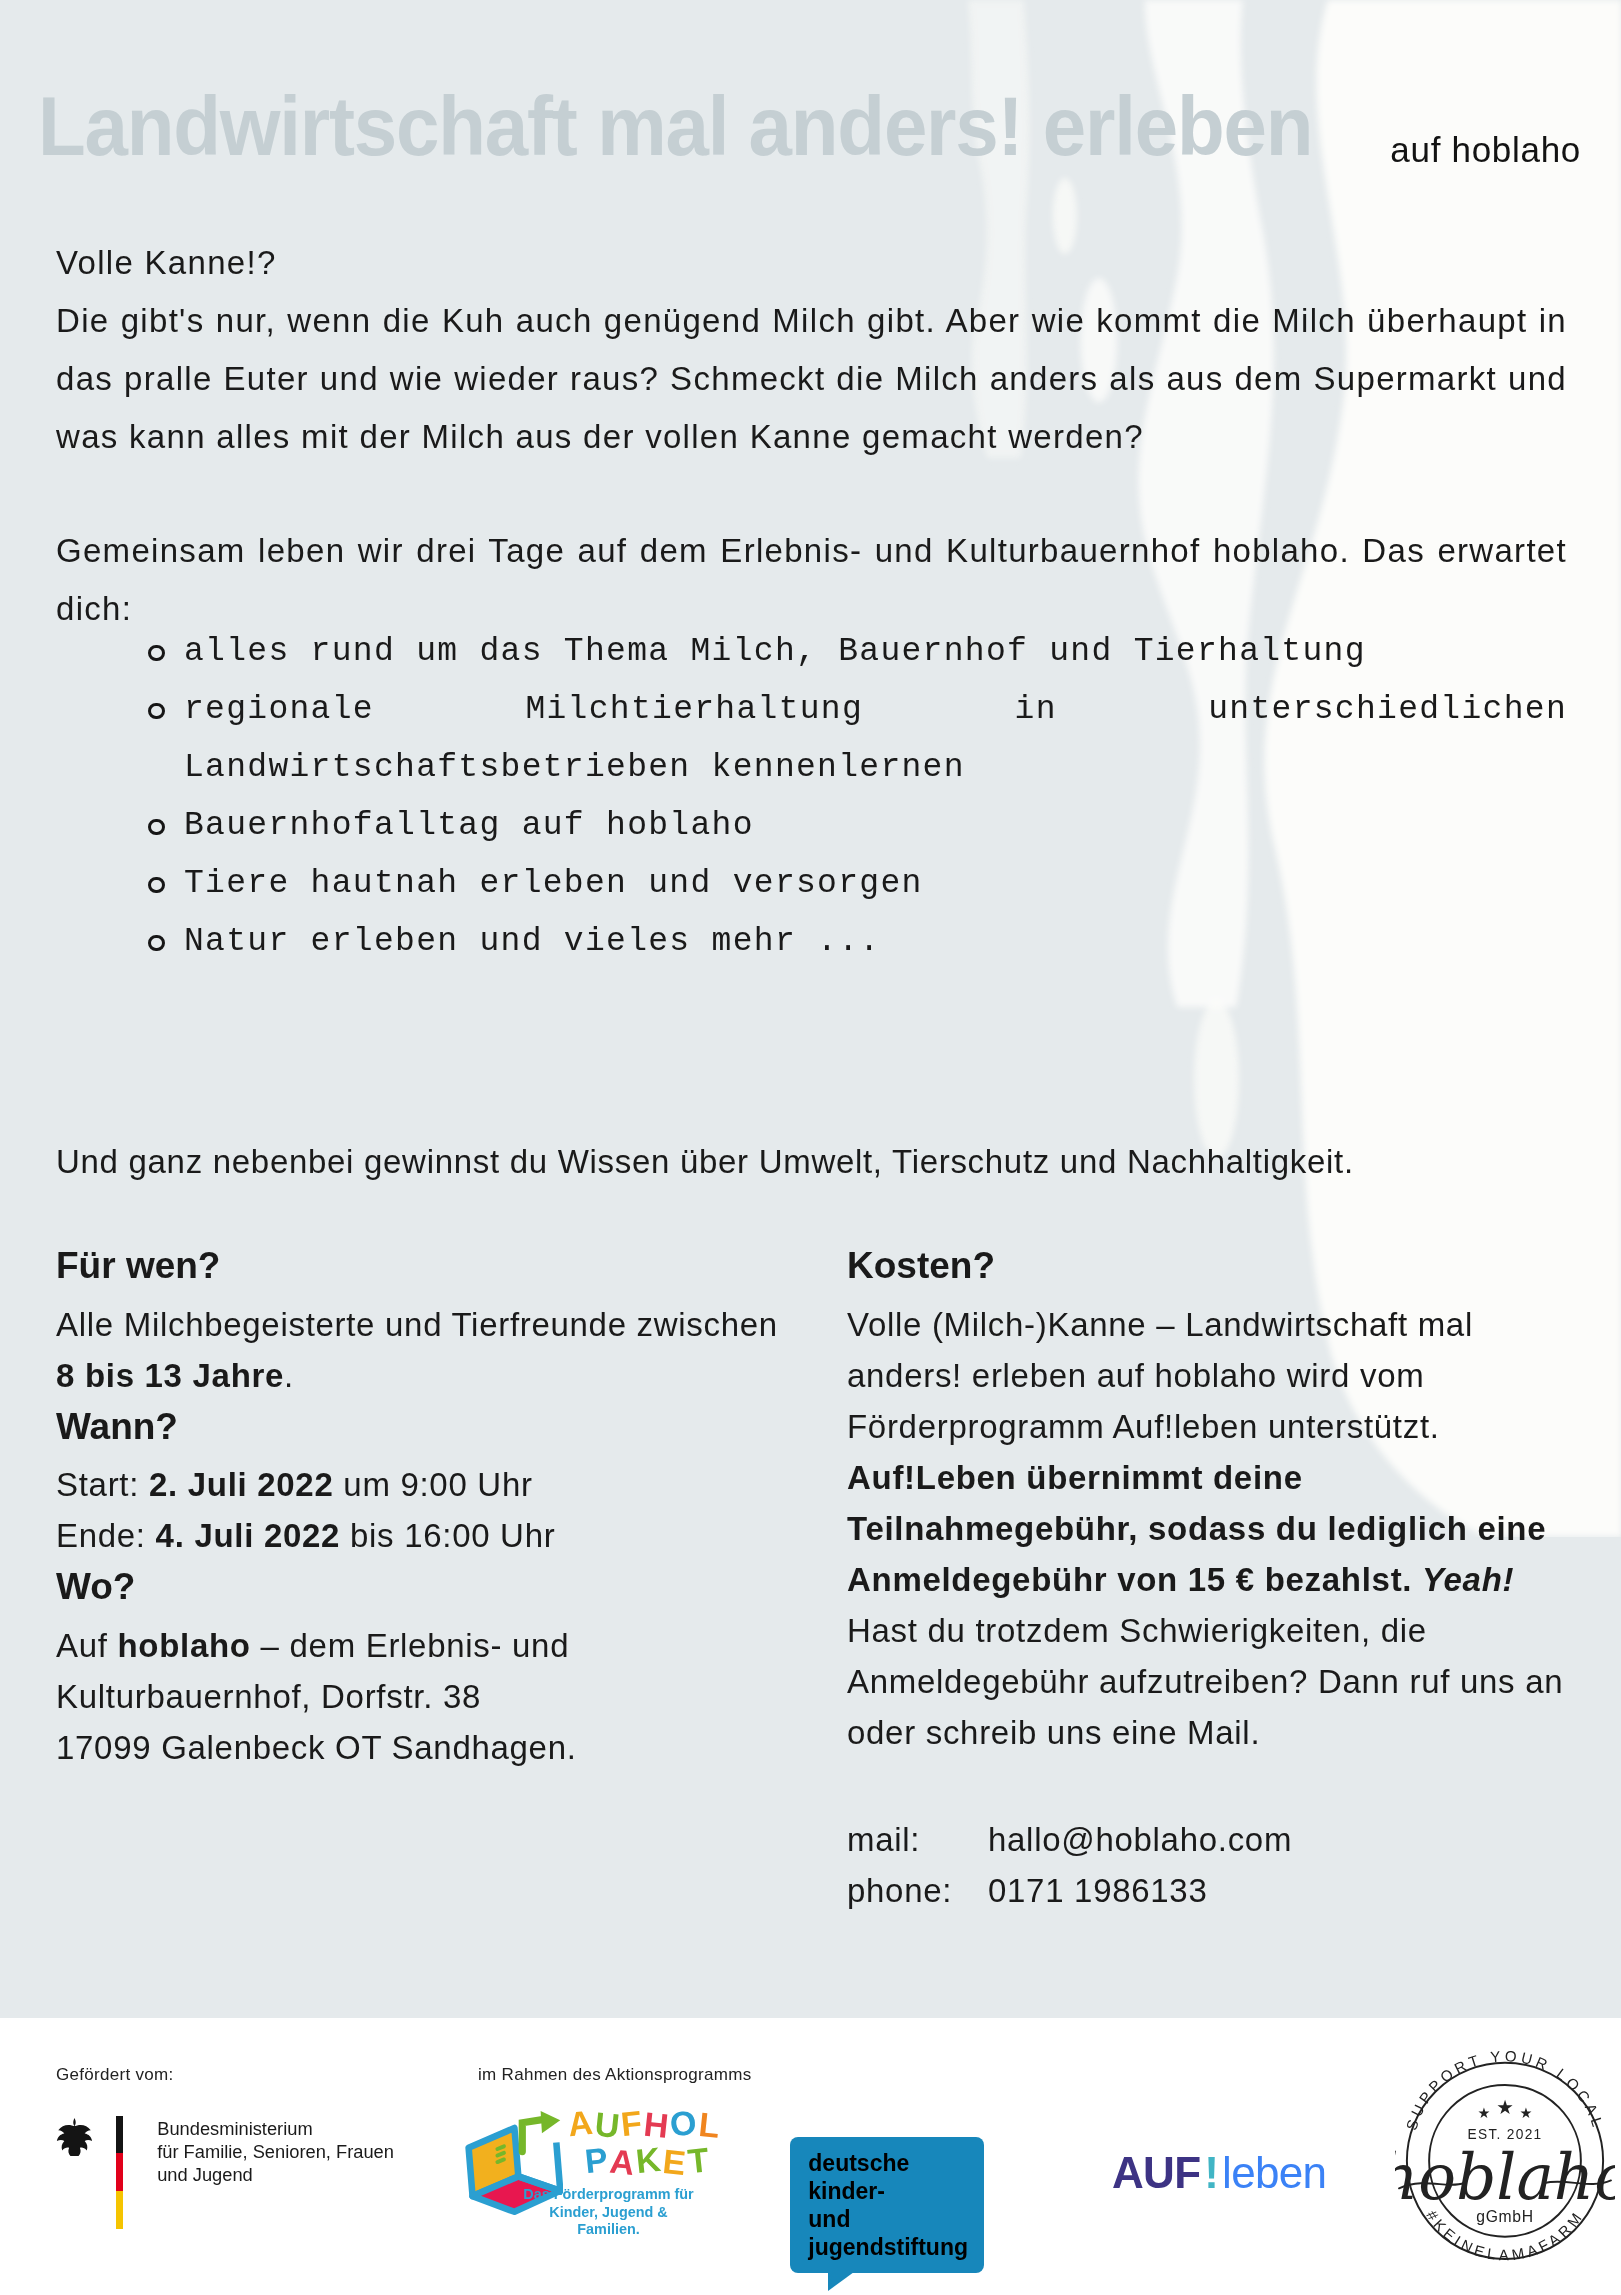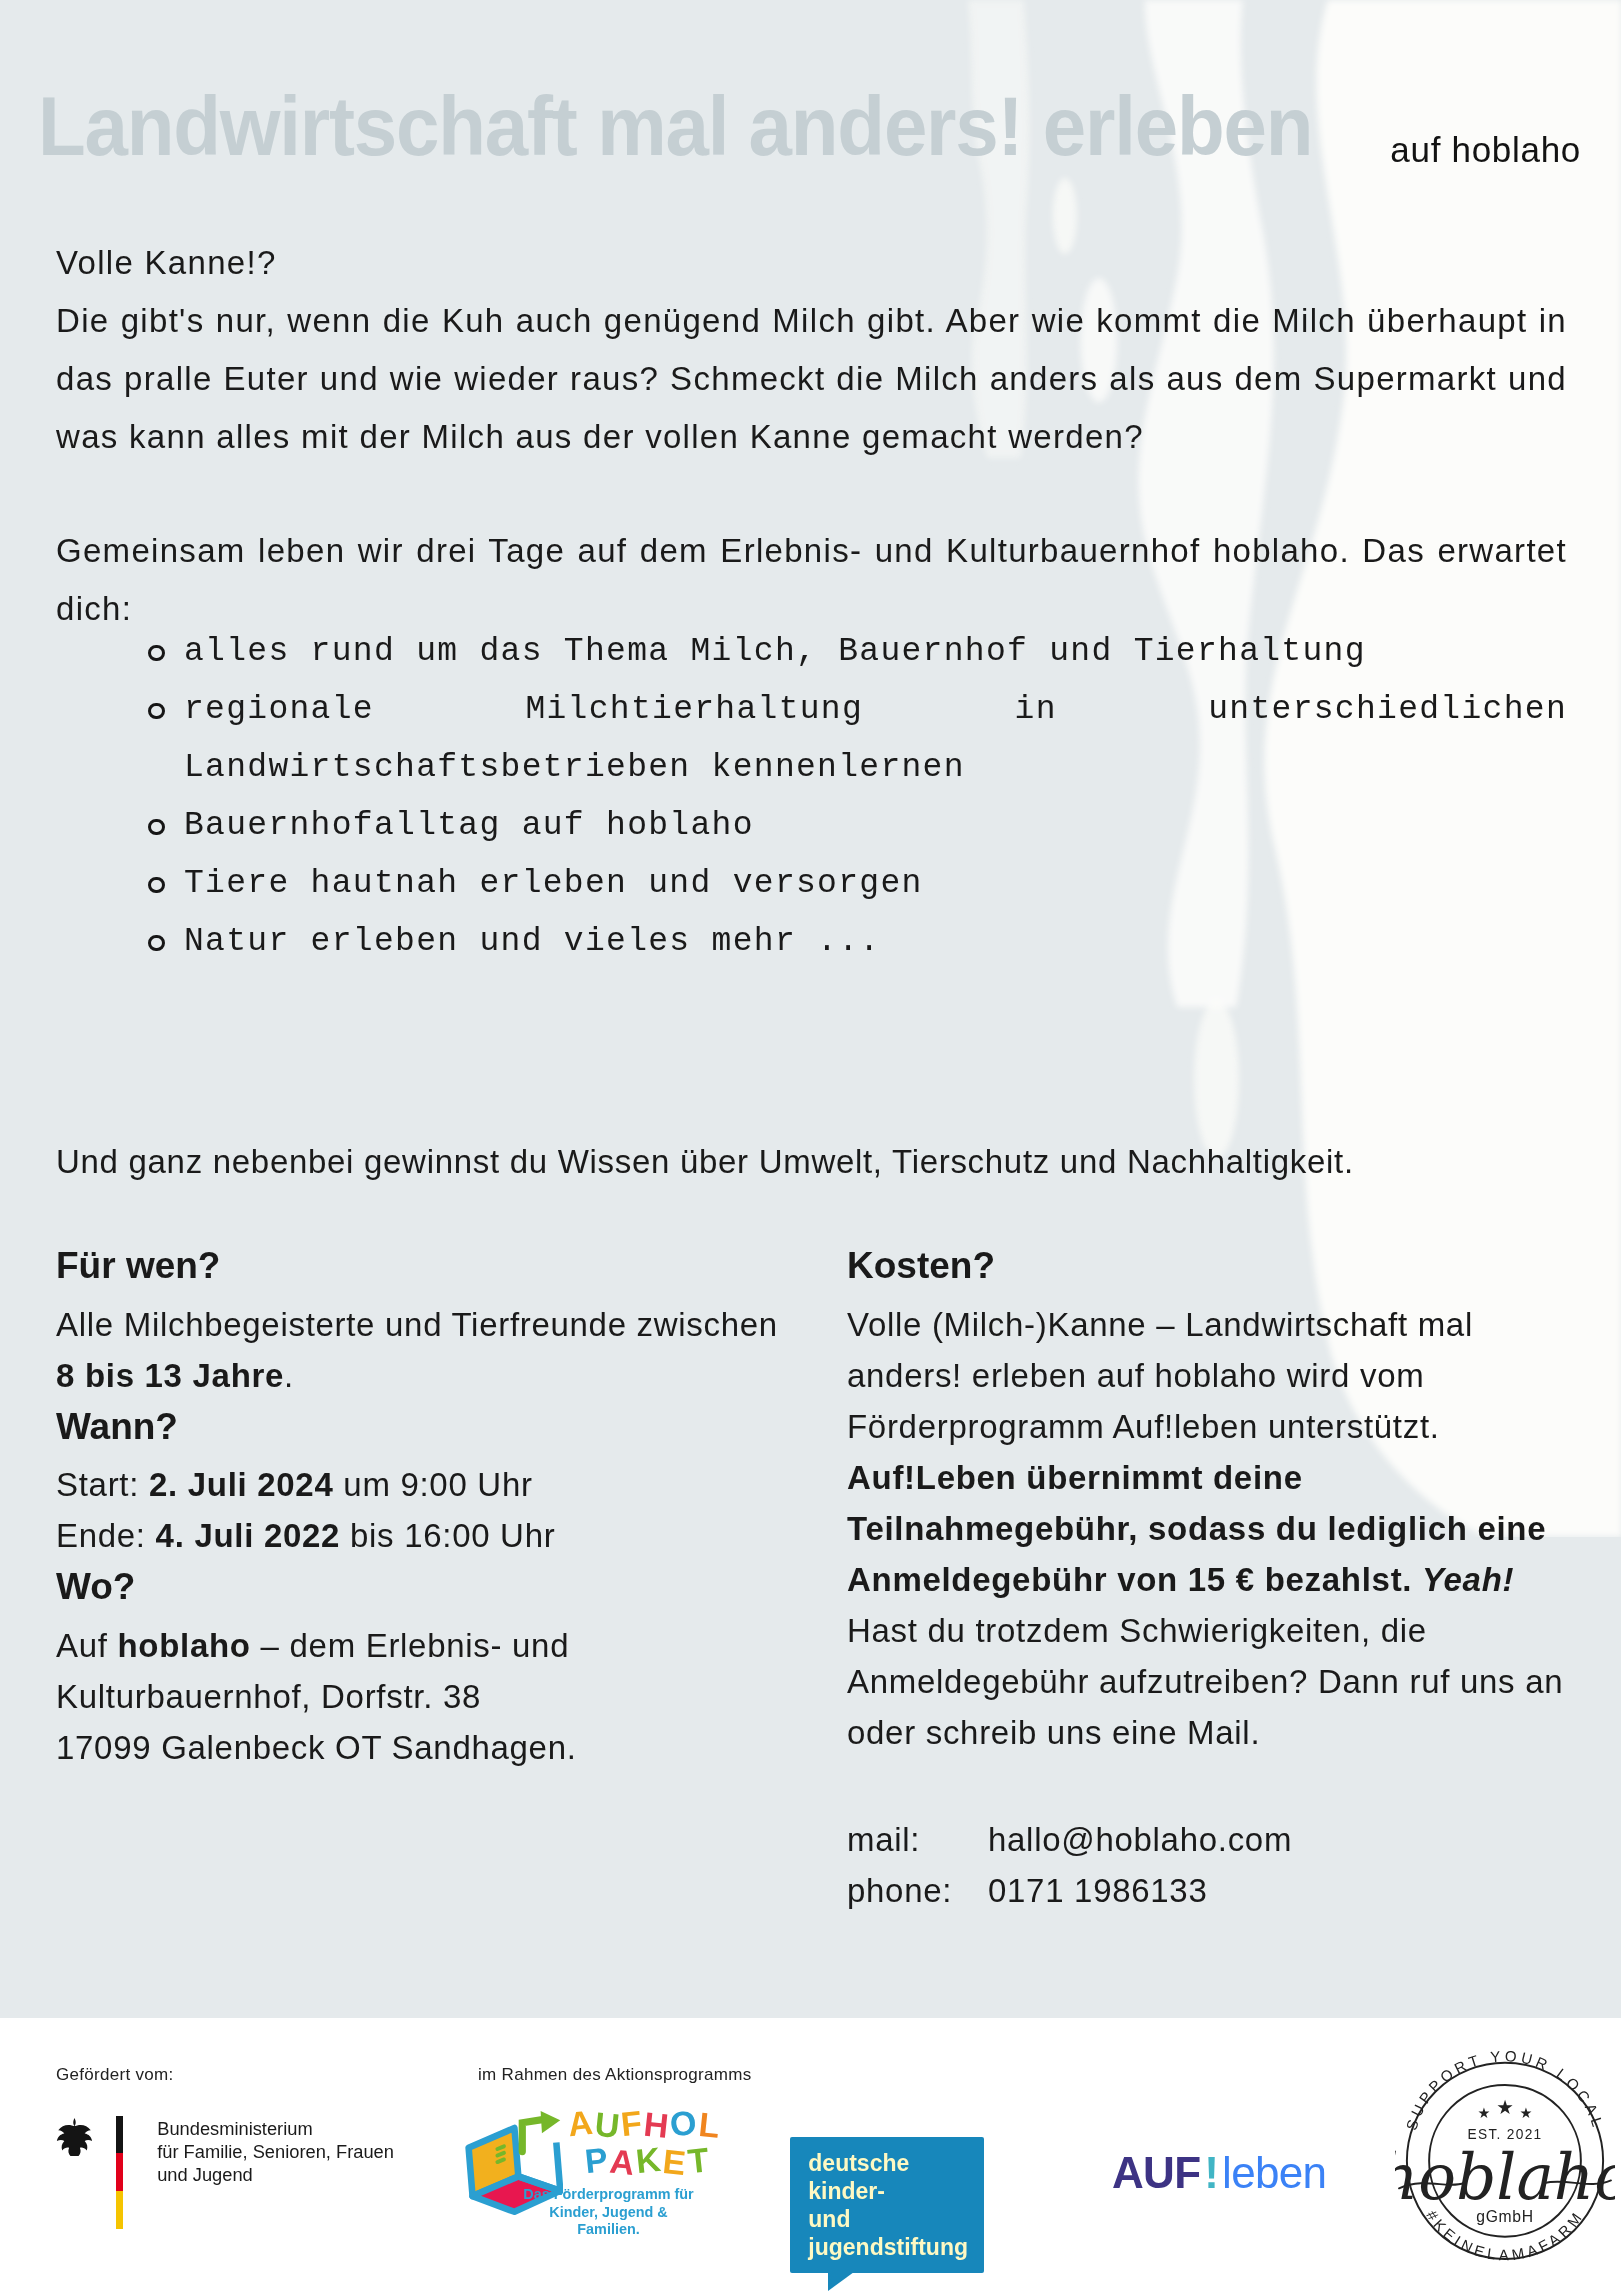--- a/index.html
+++ b/index.html
@@ -54,22 +54,22 @@
   .aufhol-words{position:absolute;left:110px;top:2.6px;font-weight:700;}
   .aufhol-row{display:block;font-size:34px;line-height:37px;letter-spacing:2px;}
   .aufhol-row2{padding-left:17px;}
   .aufhol-row span{display:inline-block;}
   .aufhol-row span:nth-child(odd){transform:rotate(-6deg);}
   .aufhol-row span:nth-child(even){transform:rotate(6deg) translateY(2px);}
   .aufhol-tagline{position:absolute;left:59px;top:84px;width:183px;text-align:center;
       font-size:14.4px;line-height:17.7px;font-weight:700;color:#2b9fd1;}
   .aufhol-tagline span{display:block;}
   
-  .dkjs{position:absolute;left:790px;top:119px;width:157px;background:#1787bb;color:#fef9c3;
-      border-radius:2px;padding:11.8px 18.3px;font-size:23px;line-height:28px;font-weight:700;}
+  .dkjs{position:absolute;left:790px;top:119px;width:157px;background:#1787bb;color:#000000;
+      border-radius:8px;padding:11.8px 18.3px;font-size:23px;line-height:28px;font-weight:700;}
   .dkjs .tail{position:absolute;left:38px;bottom:-18.3px;width:0;height:0;
       border-top:19.6px solid #1787bb;border-right:26px solid transparent;}
   .dkjs span{display:block;}
   
   .aufleben{position:absolute;left:1112px;top:130px;font-size:44px;letter-spacing:-0.7px;}
   .aufleben .auf{font-weight:700;color:#3d3384;}
   .aufleben .excl{font-weight:700;color:#41b5c5;padding:0 3.9px;}
   .aufleben .leben{font-weight:500;color:#3b82f6;}
   
   .stamp{position:absolute;left:1395px;top:29px;}
@@ -129,21 +129,21 @@
 </ul>
 
 <p class="layer intro closing">Und ganz nebenbei gewinnst du Wissen über Umwelt, Tierschutz und Nachhaltigkeit.</p>
 
 <div class="layer col col-left">
   <h3>Für wen?</h3>
   <p><span>Alle Milchbegeisterte und Tierfreunde zwischen </span><strong>8 bis 13 Jahre</strong><span>.</span></p>
 
   <h3 class="mt-wann">Wann?</h3>
   <p>
-    <span class="line"><span>Start: </span><strong>2. Juli 2024</strong><span> um 9:00 Uhr</span></span>
+    <span class="line"><span>Start: </span><strong>2. Juli 2022</strong><span> um 9:00 Uhr</span></span>
     <span class="line"><span>Ende: </span><strong>4. Juli 2022</strong><span> bis 16:00 Uhr</span></span>
   </p>
 
   <h3 class="mt-wo">Wo?</h3>
   <p>
     <span class="line"><span>Auf </span><strong>hoblaho</strong><span> – dem Erlebnis- und</span></span>
     <span class="line">Kulturbauernhof, Dorfstr. 38</span>
     <span class="line">17099 Galenbeck OT Sandhagen.</span>
   </p>
 </div>

